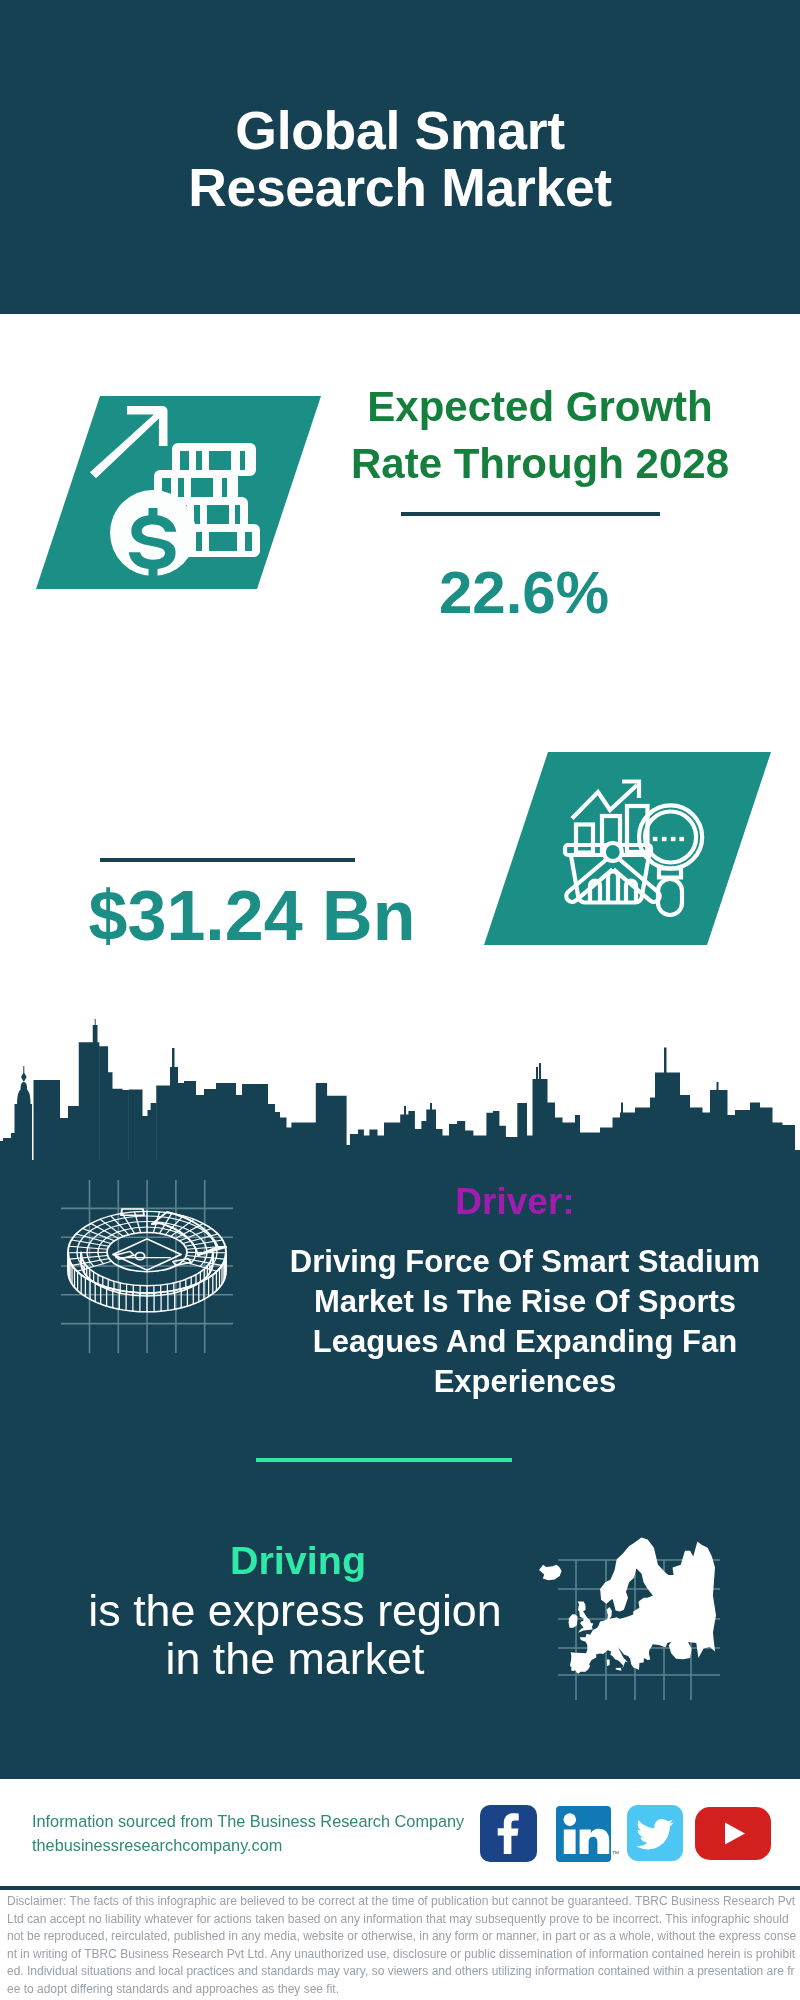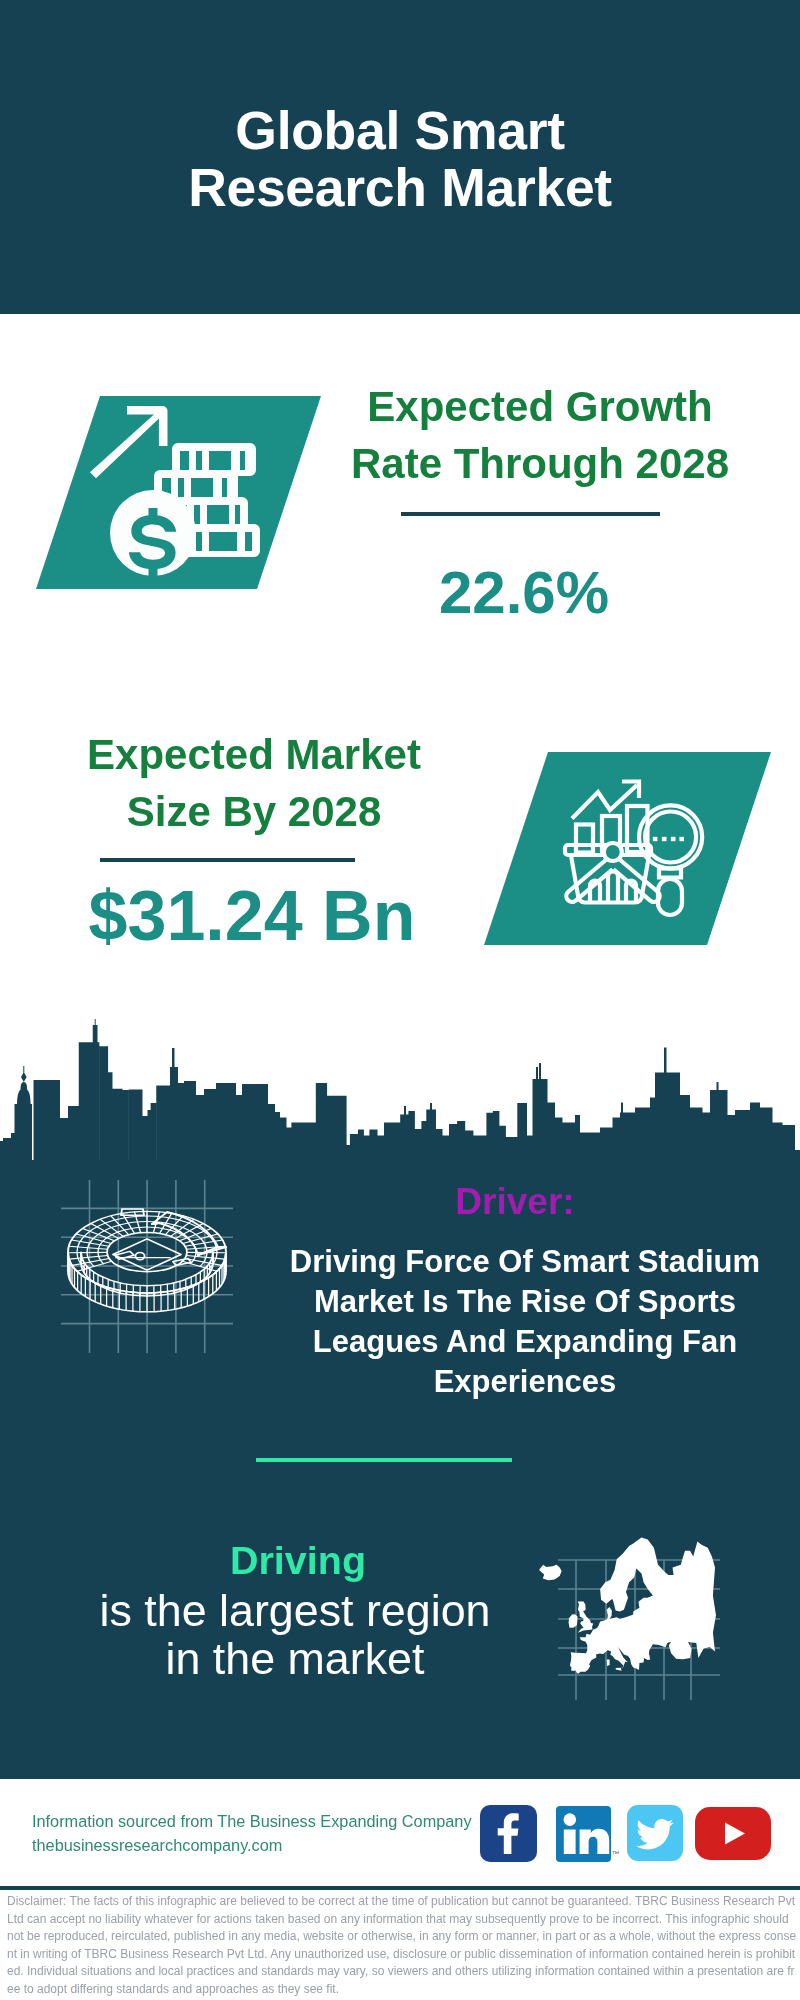--- a/index.html
+++ b/index.html
@@ -100,21 +100,20 @@
     </g>
     <circle cx="132.8" cy="104" r="9" fill="#1b8f86" stroke="#fcfdfd" stroke-width="4.2"></circle>
     <g fill="#fcfdfd">
       <rect x="172.8" y="88.8" width="4.6" height="4.4"></rect>
       <rect x="181.9" y="88.8" width="4.6" height="4.4"></rect>
       <rect x="190.9" y="88.8" width="4.6" height="4.4"></rect>
       <rect x="199.4" y="88.8" width="4.6" height="4.4"></rect>
     </g>
   </svg>
 
-  <div class="stat-label" style="left:54px;top:726px;width:400px;">Expected Market Size By 2028</div>
   <div class="stat-rule" style="left:100px;top:858px;width:255px;"></div>
   <div class="stat-value" style="left:52px;top:876px;width:400px;font-size:70px;line-height:80px;">$31.24 Bn</div>
 
   <svg style="position:absolute;left:0;top:0;" width="800" height="2000" viewBox="0 0 800 2000">
     <path fill="#164152" fill-rule="nonzero" d="M0 1141 h3 V1779.5 h-3 Z M3 1138 h8 V1779.5 h-8 Z M11 1133 h3.5 V1779.5 h-3.5 Z M14.5 1104 h17.5 V1779.5 h-17.5 Z M33.5 1080 h26.5 V1779.5 h-26.5 Z M60 1118 h8 V1779.5 h-8 Z M68 1106 h11 V1779.5 h-11 Z M78.75 1042.3 h20.6 V1779.5 h-20.6 Z M99.4 1046.3 h8.7 V1779.5 h-8.7 Z M108.1 1072.3 h4.4 V1779.5 h-4.4 Z M112.5 1088.8 h10 V1779.5 h-10 Z M122.5 1090 h6.2 V1779.5 h-6.2 Z M128.75 1089.4 h13.75 V1779.5 h-13.75 Z M142.5 1116 h5 V1779.5 h-5 Z M147.5 1110 h3.1 V1779.5 h-3.1 Z M150.6 1103 h5.6 V1779.5 h-5.6 Z M156.25 1085.6 h14 V1779.5 h-14 Z M170 1067 h8 V1779.5 h-8 Z M178 1083 h6 V1779.5 h-6 Z M184 1081 h12 V1779.5 h-12 Z M196 1095 h8 V1779.5 h-8 Z M204 1089 h12 V1779.5 h-12 Z M216 1083 h20 V1779.5 h-20 Z M236 1095 h6 V1779.5 h-6 Z M242 1084 h26 V1779.5 h-26 Z M268 1104 h7 V1779.5 h-7 Z M275 1112 h5 V1779.5 h-5 Z M280 1117.6 h6.5 V1779.5 h-6.5 Z M286.5 1127.4 h5 V1779.5 h-5 Z M291.4 1122.5 h24.4 V1779.5 h-24.4 Z M315.8 1083 h11.3 V1779.5 h-11.3 Z M327.1 1095.8 h19.5 V1779.5 h-19.5 Z M346.6 1145 h3.3 V1779.5 h-3.3 Z M349.9 1133.9 h8.1 V1779.5 h-8.1 Z M358 1129.6 h5.9 V1779.5 h-5.9 Z M363.9 1135.5 h5.5 V1779.5 h-5.5 Z M369.4 1129.6 h8.1 V1779.5 h-8.1 Z M377.5 1135.5 h6.5 V1779.5 h-6.5 Z M384 1122.5 h16.2 V1779.5 h-16.2 Z M400.2 1114.4 h8.2 V1779.5 h-8.2 Z M408.4 1111.1 h6.5 V1779.5 h-6.5 Z M414.9 1129 h6.5 V1779.5 h-6.5 Z M421.4 1120.9 h4.9 V1779.5 h-4.9 Z M426.3 1109.5 h9.7 V1779.5 h-9.7 Z M436 1129 h6.5 V1779.5 h-6.5 Z M442.5 1135.5 h6.5 V1779.5 h-6.5 Z M449 1124.1 h8.1 V1779.5 h-8.1 Z M457.1 1120.9 h8.1 V1779.5 h-8.1 Z M465.2 1130.6 h8.2 V1779.5 h-8.2 Z M473.4 1135.5 h13 V1779.5 h-13 Z M486.4 1112.7 h6.5 V1779.5 h-6.5 Z M492.9 1111.1 h6.5 V1779.5 h-6.5 Z M499.4 1125.7 h6.5 V1779.5 h-6.5 Z M505.9 1137.1 h11.4 V1779.5 h-11.4 Z M517.3 1103 h9.7 V1779.5 h-9.7 Z M527 1135.5 h5.5 V1779.5 h-5.5 Z M532.5 1079 h15 V1779.5 h-15 Z M547.5 1102.5 h7.5 V1779.5 h-7.5 Z M555 1117.5 h7.5 V1779.5 h-7.5 Z M562.5 1122.5 h12.5 V1779.5 h-12.5 Z M575 1115 h5 V1779.5 h-5 Z M580 1132.5 h20 V1779.5 h-20 Z M600 1127.5 h12.5 V1779.5 h-12.5 Z M612.5 1117.5 h7.5 V1779.5 h-7.5 Z M620 1112.5 h15 V1779.5 h-15 Z M635 1107.5 h15 V1779.5 h-15 Z M650 1097.5 h10 V1779.5 h-10 Z M655 1072.5 h25 V1779.5 h-25 Z M680 1095 h10 V1779.5 h-10 Z M690 1107.5 h12.5 V1779.5 h-12.5 Z M702.5 1112.5 h7.5 V1779.5 h-7.5 Z M710 1090 h17.5 V1779.5 h-17.5 Z M727.5 1115 h7.5 V1779.5 h-7.5 Z M735 1110 h15 V1779.5 h-15 Z M750 1102.5 h10 V1779.5 h-10 Z M760 1107.5 h12.5 V1779.5 h-12.5 Z M772.5 1122.5 h10 V1779.5 h-10 Z M782.5 1125 h12.5 V1779.5 h-12.5 Z M795 1150 h5 V1779.5 h-5 Z M92.75 1025 h4.75 V1160 h-4.75 Z M94.75 1019 h0.9 V1160 h-0.9 Z M172 1048 h2.5 V1160 h-2.5 Z M536 1067 h2 V1160 h-2 Z M539 1063 h2 V1160 h-2 Z M664 1047.5 h2.5 V1160 h-2.5 Z M716.5 1082 h2 V1160 h-2 Z M621 1102.5 h2 V1160 h-2 Z M404 1106 h2 V1160 h-2 Z M430 1103 h2 V1160 h-2 Z M0 1160 H800 V1779.5 H0 Z"></path>
     <path fill="#164152" d="M17,1105 q0,-17 6.8,-17 q6.8,0 6.8,17 z M20.5,1089 q0,-7 3.3,-7 q3.3,0 3.3,7 z"></path>
     <path fill="#164152" d="M23.8,1072 l2.8,5 l-2.8,5 l-2.8,-5 z M23.3,1066 h1 v8 h-1 z"></path>
   </svg>
 
   <svg style="position:absolute;left:40px;top:1165px;" width="220" height="210" viewBox="0 0 220 210">
@@ -161,21 +160,21 @@
       <path d="M158,90 L186,82"></path>
       <path d="M119,58 L112,59 M178,82 L186,82"></path>
     </g>
   </svg>
 
   <div class="driver-head" style="left:280px;top:1182px;width:470px;">Driver:</div>
   <div class="driver-text" style="left:285px;top:1242px;width:480px;">Driving Force Of Smart Stadium Market Is The Rise Of Sports Leagues And Expanding Fan Experiences</div>
   <div class="driver-rule" style="left:256px;top:1458px;width:256px;"></div>
 
   <div class="region-name" style="left:98px;top:1538px;width:400px;">Driving</div>
-  <div class="region-text" style="left:85px;top:1586px;width:420px;">is the largest region in the market</div>
+  <div class="region-text" style="left:85px;top:1586px;width:420px;">is the express region in the market</div>
 
   <svg style="position:absolute;left:530px;top:1505px;" width="215" height="200" viewBox="0 0 215 200">
     <g stroke="#5d8390" stroke-width="1.6" fill="none">
       <path d="M46,55 V195"></path>
         <path d="M76,55 V195"></path>
         <path d="M105,55 V195"></path>
         <path d="M134,55 V195"></path>
         <path d="M161,55 V195"></path>
       <path d="M28,55 H190"></path>
         <path d="M28,84 H190"></path>
@@ -187,21 +186,21 @@
       <path d="M40.7,147.1 41.3,150.9 41.1,155.1 40.1,159.6 40.3,161.5 41.5,162.0 41.1,165.5 43.4,166.1 44.4,165.5 45.5,165.5 46.7,167.6 48.2,168.7 50.6,166.8 55.4,166.8 58.1,164.5 60.2,160.9 59.1,159.3 61.6,155.1 66.4,152.6 66.0,149.4 69.7,148.5 73.4,149.1 75.3,147.1 78.0,145.3 81.1,146.5 80.4,149.7 82.5,151.1 85.0,154.3 88.7,155.7 90.8,157.9 93.3,160.4 92.0,163.4 93.3,161.8 95.3,156.5 98.0,157.6 93.3,152.6 87.9,141.7 90.8,145.6 93.9,149.4 98.0,150.9 100.1,153.7 101.1,159.0 103.2,162.6 106.3,163.4 109.0,165.0 109.4,157.9 113.6,157.6 114.0,153.1 117.7,155.1 120.2,154.6 118.9,148.2 119.4,145.0 122.9,139.3 129.1,139.9 135.5,142.3 137.4,138.0 141.3,136.8 138.8,140.2 141.1,148.2 146.1,153.7 152.9,154.3 160.1,152.9 161.6,144.1 158.1,137.1 166.3,138.0 168.4,152.9 173.6,143.5 179.8,142.0 185.0,146.5 182.9,127.8 186.0,110.3 182.9,90.5 185.0,62.4 181.9,51.5 177.7,42.7 171.5,39.7 167.4,36.5 163.2,51.5 160.1,45.7 155.0,45.7 152.9,52.6 150.8,59.7 142.5,62.4 143.6,70.0 138.4,70.0 135.3,67.5 128.0,59.7 123.9,42.7 117.7,34.6 111.5,32.6 103.2,38.4 99.1,40.9 92.9,48.6 86.7,54.3 84.6,65.0 80.4,74.8 75.3,77.2 70.1,84.0 71.1,94.7 76.3,98.8 82.1,93.9 82.9,95.1 85.6,105.4 89.8,106.6 93.9,104.7 98.0,92.7 96.0,87.1 99.1,77.2 104.2,72.4 106.3,63.4 111.5,68.5 113.6,77.2 117.7,84.0 122.9,90.5 117.7,92.7 113.6,92.7 108.4,96.8 109.4,102.7 103.2,106.6 103.2,109.6 98.0,111.4 89.8,114.0 86.7,112.2 82.5,113.3 79.4,114.0 81.5,111.1 81.9,105.8 79.4,102.0 76.5,104.7 77.8,110.3 77.3,114.0 74.2,115.4 70.1,116.5 68.4,121.0 67.0,123.1 64.9,124.1 63.1,124.8 60.2,129.8 56.6,128.8 55.6,132.3 49.8,132.3 50.8,134.9 55.6,136.8 57.3,139.9 57.3,145.0 56.0,148.2 51.9,148.0 46.3,147.7 42.2,147.4Z"></path>
       <path d="M47.7,96.4 53.5,96.4 55.6,100.0 51.5,100.4 55.4,100.0 55.6,105.1 53.1,106.2 56.6,111.8 60.2,115.4 60.8,117.9 63.3,118.6 62.0,121.7 62.6,124.4 58.1,125.1 53.5,125.5 47.9,127.8 51.1,123.8 53.5,122.8 50.2,118.3 51.1,116.5 53.3,116.1 53.5,113.6 49.8,111.4 49.4,107.0 47.9,104.7 49.0,99.6Z"></path>
       <path d="M39.0,113.3 42.2,109.2 45.3,109.6 47.5,111.4 47.3,116.1 46.9,120.3 43.2,122.8 39.5,122.8 38.6,117.9Z"></path>
       <path d="M9.0,65.0 13.2,59.7 16.3,61.9 22.5,61.3 26.6,59.7 29.7,62.4 31.6,66.0 29.7,71.0 24.6,74.4 18.3,75.3 12.8,73.4 14.2,69.5Z"></path>
       <path d="M85.6,163.1 91.0,162.8 91.4,165.8 85.8,164.5Z"></path>
       <path d="M76.7,154.6 79.6,154.6 79.6,160.1 77.1,160.9Z"></path>
     </g>
   </svg>
 
   <div class="footer"></div>
-  <div class="src-text" style="left:32px;top:1808px;">Information sourced from The Business Expanding Company</div>
+  <div class="src-text" style="left:32px;top:1808px;">Information sourced from The Business Research Company</div>
   <div class="src-text" style="left:32px;top:1832px;">thebusinessresearchcompany.com</div>
 
   <svg style="position:absolute;left:480px;top:1805px;" width="57" height="57" viewBox="0 0 57 57">
     <rect x="0" y="0" width="57" height="57" rx="10" fill="#1B4488"></rect>
     <path fill="#ffffff" d="M31.4,49 V30.7 h6.1 l0.9,-7.1 h-7 v-4.5 c0,-2.1 0.6,-3.5 3.5,-3.5 h3.8 V8.6 c-0.7,-0.1 -2.9,-0.3 -5.6,-0.3 c-5.5,0 -9.3,3.4 -9.3,9.6 v5.4 h-6.1 v7.1 h6.1 V49 z"></path>
   </svg>
 
   <svg style="position:absolute;left:556px;top:1806px;" width="63" height="57" viewBox="0 0 63 57">
     <rect x="0" y="0" width="55" height="56" rx="4" fill="#1179B5"></rect>
     <circle cx="13.8" cy="13.6" r="6.3" fill="#ffffff"></circle>

